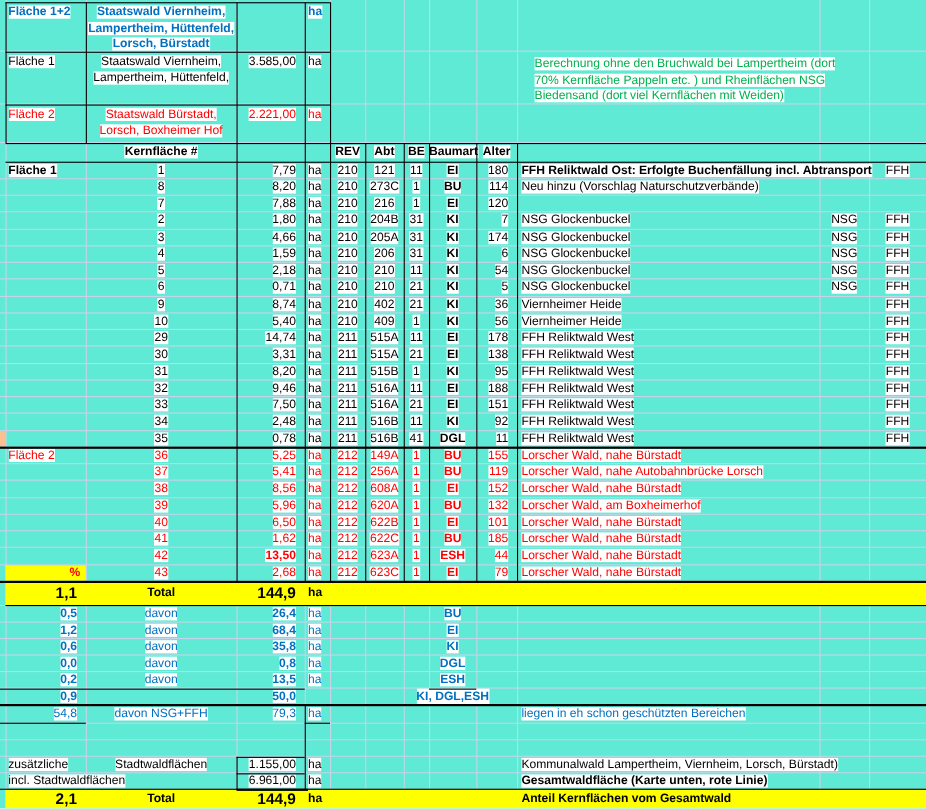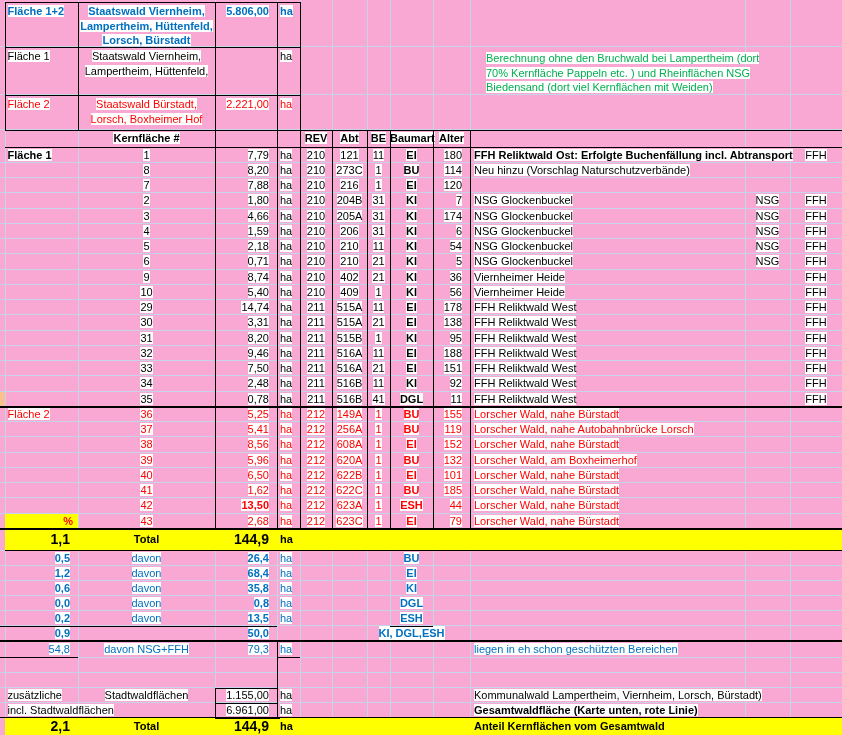--- a/index.html
+++ b/index.html
@@ -1,16 +1,16 @@
 <!DOCTYPE html>
 <html><head>
 <meta charset="utf-8">
 <style>
   html,body{margin:0;padding:0;background:#fff;}
-  #sheet{position:relative;width:842px;height:735px;background:#f9a8d4;overflow:hidden;
+  #sheet{position:relative;width:842px;height:735px;background:#5eead4;overflow:hidden;
          font-family:"Liberation Sans",sans-serif;font-size:11px;color:#000;}
   .row{position:relative;box-sizing:border-box;border-bottom:1px solid #c5d4e8;}
   .row.noline{border-bottom:none;}
   .cell{position:absolute;top:0;bottom:0;white-space:nowrap;line-height:15px;overflow:visible;}
   .cell span{background:#fff;}
   .yellowrow .cell span,.pct span{background:transparent;}
   
   .x-sl{left:0;width:4.5px;}
   .x-a{left:4.5px;width:73.5px;}
   .x-b{left:78px;width:137px;}
@@ -65,28 +65,28 @@
       <div class="vline" style="left: 790px; top: 0px; height: 735px;"></div>
     </div>
 
   <div id="stack">
 
     <div class="row trow" style="height:45px">
       <div class="cell x-a lft blue bold pre"><span>Fläche 1+2</span></div>
       <div class="cell x-b ctr blue bold pre"><span>Staatswald Viernheim,
 Lampertheim, Hüttenfeld,
 Lorsch, Bürstadt</span></div>
-      <div class="cell x-c rgt blue bold pre"><span>5.806,00</span></div>
       <div class="cell x-ha lft blue bold pre"><span>ha</span></div>
     </div>
 
     <div class="row trow" style="height:48px">
       <div class="cell x-a lft pre"><span>Fläche 1</span></div>
       <div class="cell x-b ctr pre"><span>Staatswald Viernheim,
 Lampertheim, Hüttenfeld,</span></div>
+      <div class="cell x-c rgt pre"><span>3.585,00</span></div>
       <div class="cell x-ha lft pre"><span>ha</span></div>
       <div class="cell x-desc pl4 green pre" style="padding-top:4px"><span>Berechnung ohne den Bruchwald bei Lampertheim (dort
 70% Kernfläche Pappeln etc. ) und Rheinflächen NSG
 Biedensand (dort viel Kernflächen mit Weiden)</span></div>
     </div>
 
     <div class="row trow" style="height:35px">
       <div class="cell x-a lft red pre"><span>Fläche 2</span></div>
       <div class="cell x-b ctr red pre"><span>Staatswald Bürstadt,
 Lorsch, Boxheimer Hof</span></div>

